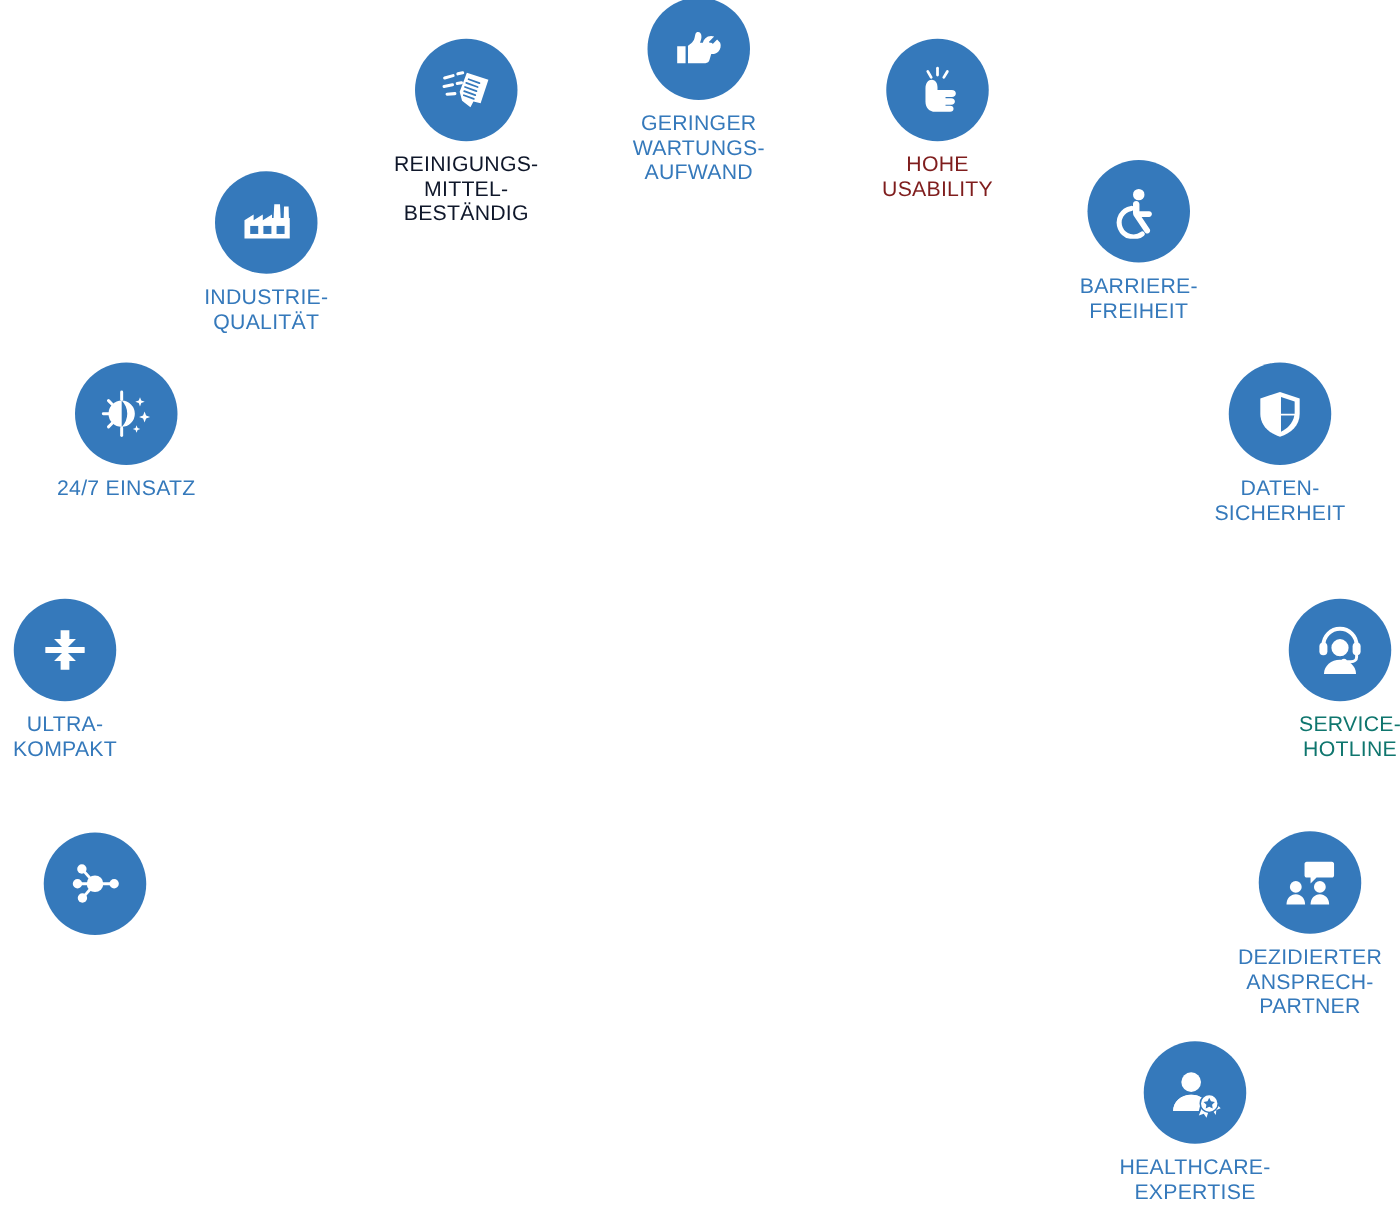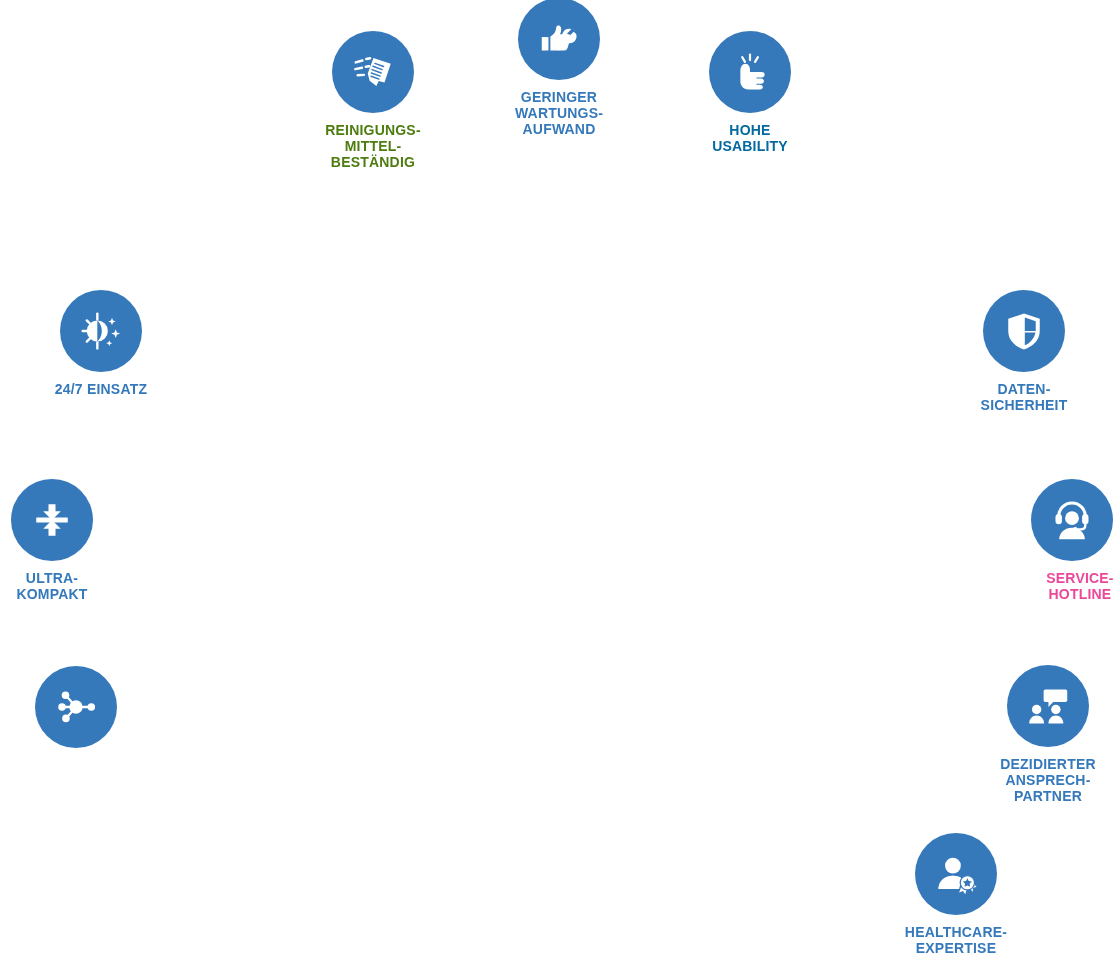--- a/index.html
+++ b/index.html
@@ -32,22 +32,22 @@
     display: flex;
     align-items: center;
     justify-content: center;
     flex: 0 0 auto;
   }
   .badge svg { display: block; }
   .label {
     margin-top: 9px;
     color: #3579bb;
     font-family: "Liberation Sans", sans-serif;
-    font-weight: 700;
-    font-size: 14px;
+    font-weight: 400;
+    font-size: 17px;
     line-height: 1.16;
     letter-spacing: 0.2px;
     text-align: center;
     text-transform: uppercase;
     white-space: pre-line;
   }
 </style>
 </head>
 <body>
 
@@ -65,21 +65,21 @@
       <path d="M24.5 9.5 L42.5 15.5 L36 35 L30 33.5 L27.5 38.5 L20.5 33 L18.5 25.5 Z" fill="#fff"></path>
       <g stroke="#3579bb" stroke-width="1.5" stroke-linecap="round" fill="none">
         <path d="M24 18 L33.5 21.5"></path>
             <path d="M23 21.5 L32.5 25"></path>
         <path d="M22.3 25 L31.5 28.3"></path>
             <path d="M22 28.4 L30.3 31.4"></path>
         <path d="M26 15 L35 18.3"></path>
       </g>
     </svg>
       </div>
-      <div class="label" style="color: #4d7c0f;">Reinigungs-
+      <div class="label" style="color: #0f172a;">Reinigungs-
 mittel-
 beständig</div>
     </div>
     <div class="feature" style="left: 454px; top: -2px;">
       <div class="badge" style="width: 82px; height: 82px; background: rgb(53, 121, 187);">
     <svg viewBox="0 0 48 48" width="46" height="46" aria-hidden="true">
       <path d="M6 22 H13 V36 H6 Z" fill="#fff"></path>
       <path d="M15 21.5 C15 21.5 18.5 19.5 20 16.5 C21.3 13.9 20.6 10.5 22.8 10 C25.6 9.4 26.6 12.3 26.2 15 C25.9 17 25 19 25 19 H33.5 C35.6 19 36.8 20.6 36.2 22.4 L33 33.2 C32.5 34.9 31.4 36 29.6 36 H15 Z" fill="#fff"></path>
       <path d="M42.5 16.2 L37.8 20.9 L35.2 18.3 L39.9 13.6 C37.2 12.6 34.1 13.2 32 15.3 C29.8 17.5 29.3 20.7 30.4 23.4 L22.8 31 C21.8 32 21.8 33.6 22.8 34.6 L24.2 36 C25.2 37 26.8 37 27.8 36 L35.4 28.4 C38.1 29.5 41.3 29 43.5 26.8 C45.6 24.7 46.2 21.6 45.2 18.9 Z" fill="#fff" transform="translate(-2,0) scale(0.95) translate(1,1)"></path>
     </svg>
@@ -92,22 +92,50 @@
       <div class="badge" style="width: 82px; height: 82px; background: rgb(53, 121, 187);">
     <svg viewBox="0 0 48 48" width="44" height="44" aria-hidden="true">
       <g stroke="#fff" stroke-width="2.4" stroke-linecap="round">
         <path d="M24 11 L24 5"></path>
             <path d="M18.5 13 L15.5 7.8"></path>
             <path d="M29.5 13 L32.6 7.8"></path>
       </g>
       <path d="M13.5 22.5 C13.5 18 16 15 19 15 C22.5 15 24 18.5 24 21.5 V24 H36.5 C38.7 24 40 25.2 40 27 C40 28.8 38.6 30 36.6 30 H31 V31.2 H36 C38 31.2 39.2 32.4 39.2 34 C39.2 35.6 38 36.8 36 36.8 H31 V37.8 H35 C36.9 37.8 38 38.9 38 40.4 C38 41.9 36.9 43 35 43 H22 C16.8 43 13.5 39.3 13.5 34.2 Z" fill="#fff"></path>
     </svg>
       </div>
-      <div class="label" style="color: #0369a1;">Hohe
+      <div class="label" style="color: #7f1d1d;">Hohe
 Usability</div>
+    </div>
+    <div class="feature" style="left: 108px; top: 137px;">
+      <div class="badge" style="width: 82px; height: 82px; background: rgb(53, 121, 187);">
+    <svg viewBox="0 0 48 48" width="44" height="44" aria-hidden="true">
+      <path d="M31 8 H36 L37 28 H30 Z" fill="#fff"></path>
+      <path d="M39.5 10 H43.5 L44 28 H39 Z" fill="#fff"></path>
+      <path d="M5 38 V22 L13 17 V22 L21 17 V22 L29 17 V38 Z" fill="#fff"></path>
+      <path d="M29 20 H44.5 V38 H29 Z" fill="#fff"></path>
+      <g fill="#3579bb">
+        <rect x="10" y="27" width="7" height="7"></rect>
+        <rect x="21.5" y="27" width="7" height="7"></rect>
+        <rect x="33" y="27" width="7" height="7"></rect>
+      </g>
+    </svg>
+      </div>
+      <div class="label" style="color: rgb(53, 121, 187);">Industrie-
+qualität</div>
+    </div>
+    <div class="feature" style="left: 806px; top: 128px;">
+      <div class="badge" style="width: 82px; height: 82px; background: rgb(53, 121, 187);">
+    <svg viewBox="0 0 48 48" width="44" height="44" aria-hidden="true">
+      <circle cx="24" cy="9.5" r="5" fill="#fff"></circle>
+      <path d="M19 17.5 C19 16 20.2 15 21.8 15 C23.4 15 24.6 16.2 24.6 17.8 V24 H33 C34.4 24 35.5 25.1 35.5 26.5 C35.5 27.9 34.4 29 33 29 H26.5 L33.5 39.5 C34.3 40.7 34 42.2 32.8 43 C31.6 43.8 30.1 43.5 29.3 42.3 L20.2 28.8 C19.5 27.8 19 26.6 19 25.2 Z" fill="#fff"></path>
+      <path d="M17.5 21.5 A12.5 12.5 0 1 0 27 43.8" fill="none" stroke="#fff" stroke-width="4.4" stroke-linecap="round"></path>
+    </svg>
+      </div>
+      <div class="label" style="color: rgb(53, 121, 187);">Barriere-
+freiheit</div>
     </div>
     <div class="feature" style="left: -4px; top: 290px;">
       <div class="badge" style="width: 82px; height: 82px; background: rgb(53, 121, 187);">
     <svg viewBox="0 0 48 48" width="44" height="44" aria-hidden="true">
       <g stroke="#fff" stroke-width="2.6" stroke-linecap="round">
         <path d="M20 5 V11.5"></path>
             <path d="M20 36.5 V43"></path>
         <path d="M4 24 H10.5"></path>
         <path d="M8.5 12.5 L13.2 17.2"></path>
             <path d="M8.5 35.5 L13.2 30.8"></path>
@@ -151,21 +179,21 @@
     <svg viewBox="0 0 48 48" width="44" height="44" aria-hidden="true">
       <path d="M9.5 20 A14.5 14.5 0 0 1 38.5 20" fill="none" stroke="#fff" stroke-width="3.4" stroke-linecap="round"></path>
       <rect x="6" y="17.5" width="7" height="11" rx="3.5" fill="#fff"></rect>
       <rect x="35" y="17.5" width="7" height="11" rx="3.5" fill="#fff"></rect>
       <path d="M38.5 27.5 V30 C38.5 32.5 36.5 34.2 33.5 34.2 H29" fill="none" stroke="#fff" stroke-width="2.6" stroke-linecap="round"></path>
       <circle cx="27.5" cy="34.2" r="2.6" fill="#fff"></circle>
       <circle cx="24" cy="22" r="7.5" fill="#fff"></circle>
       <path d="M10 45 C10 37.8 16.3 32.5 24 32.5 C31.7 32.5 38 37.8 38 45 Z" fill="#fff"></path>
     </svg>
       </div>
-      <div class="label" style="color: #ec4899; margin-left: 16px;">Service-
+      <div class="label" style="color: #0f766e; margin-left: 16px;">Service-
 Hotline</div>
     </div>
     <div class="feature" style="left: -29px; top: 666px;">
       <div class="badge" style="width: 82px; height: 82px; background: rgb(53, 121, 187);">
     <svg viewBox="0 0 48 48" width="42" height="42" aria-hidden="true">
       <g stroke="#fff" stroke-width="2.6" stroke-linecap="round">
         <path d="M24 24 L13 11.5"></path>
             <path d="M24 24 L9 24"></path>
         <path d="M24 24 L13.5 36"></path>
             <path d="M24 24 L41 24"></path>

